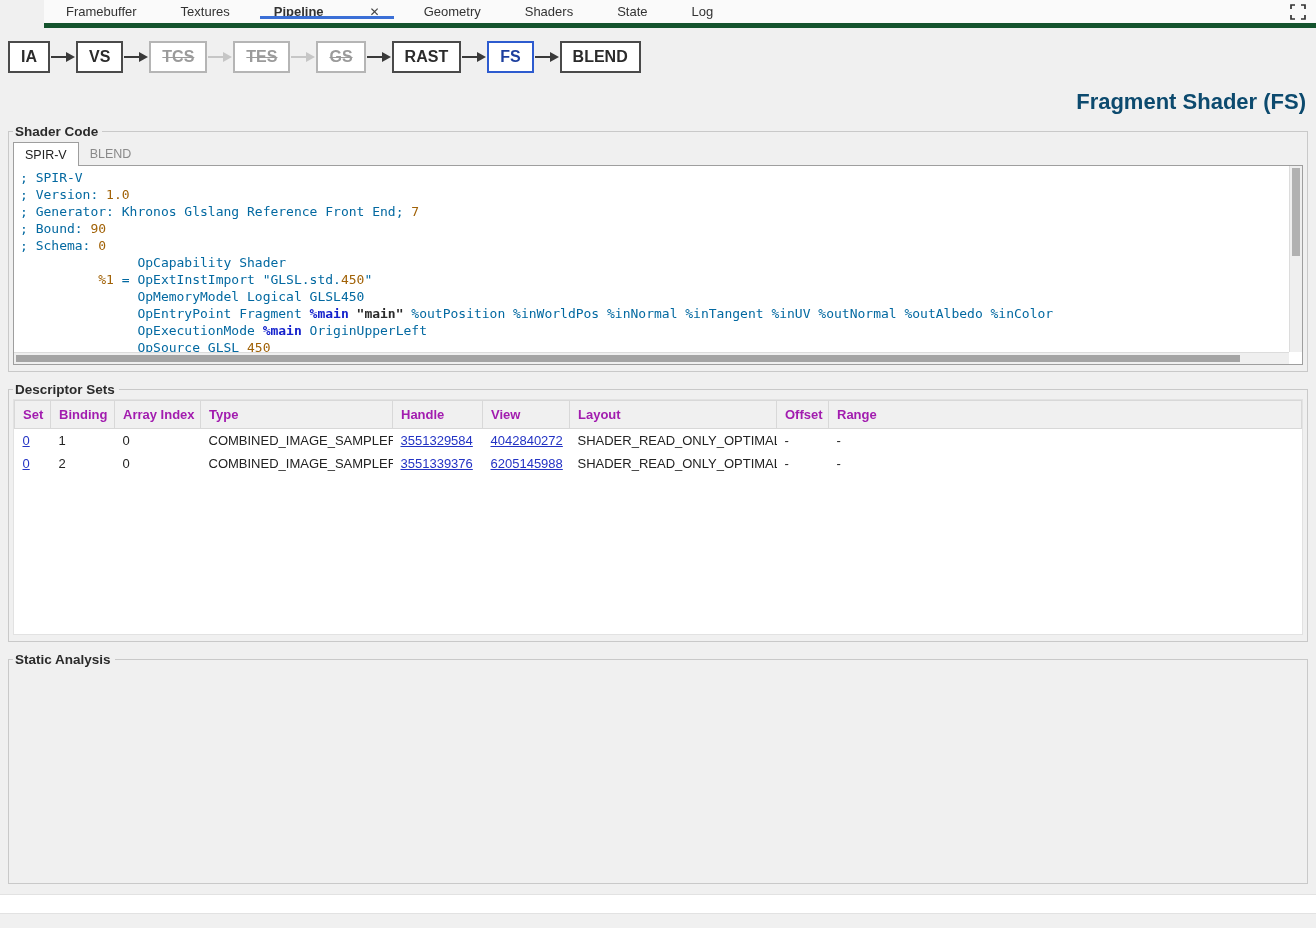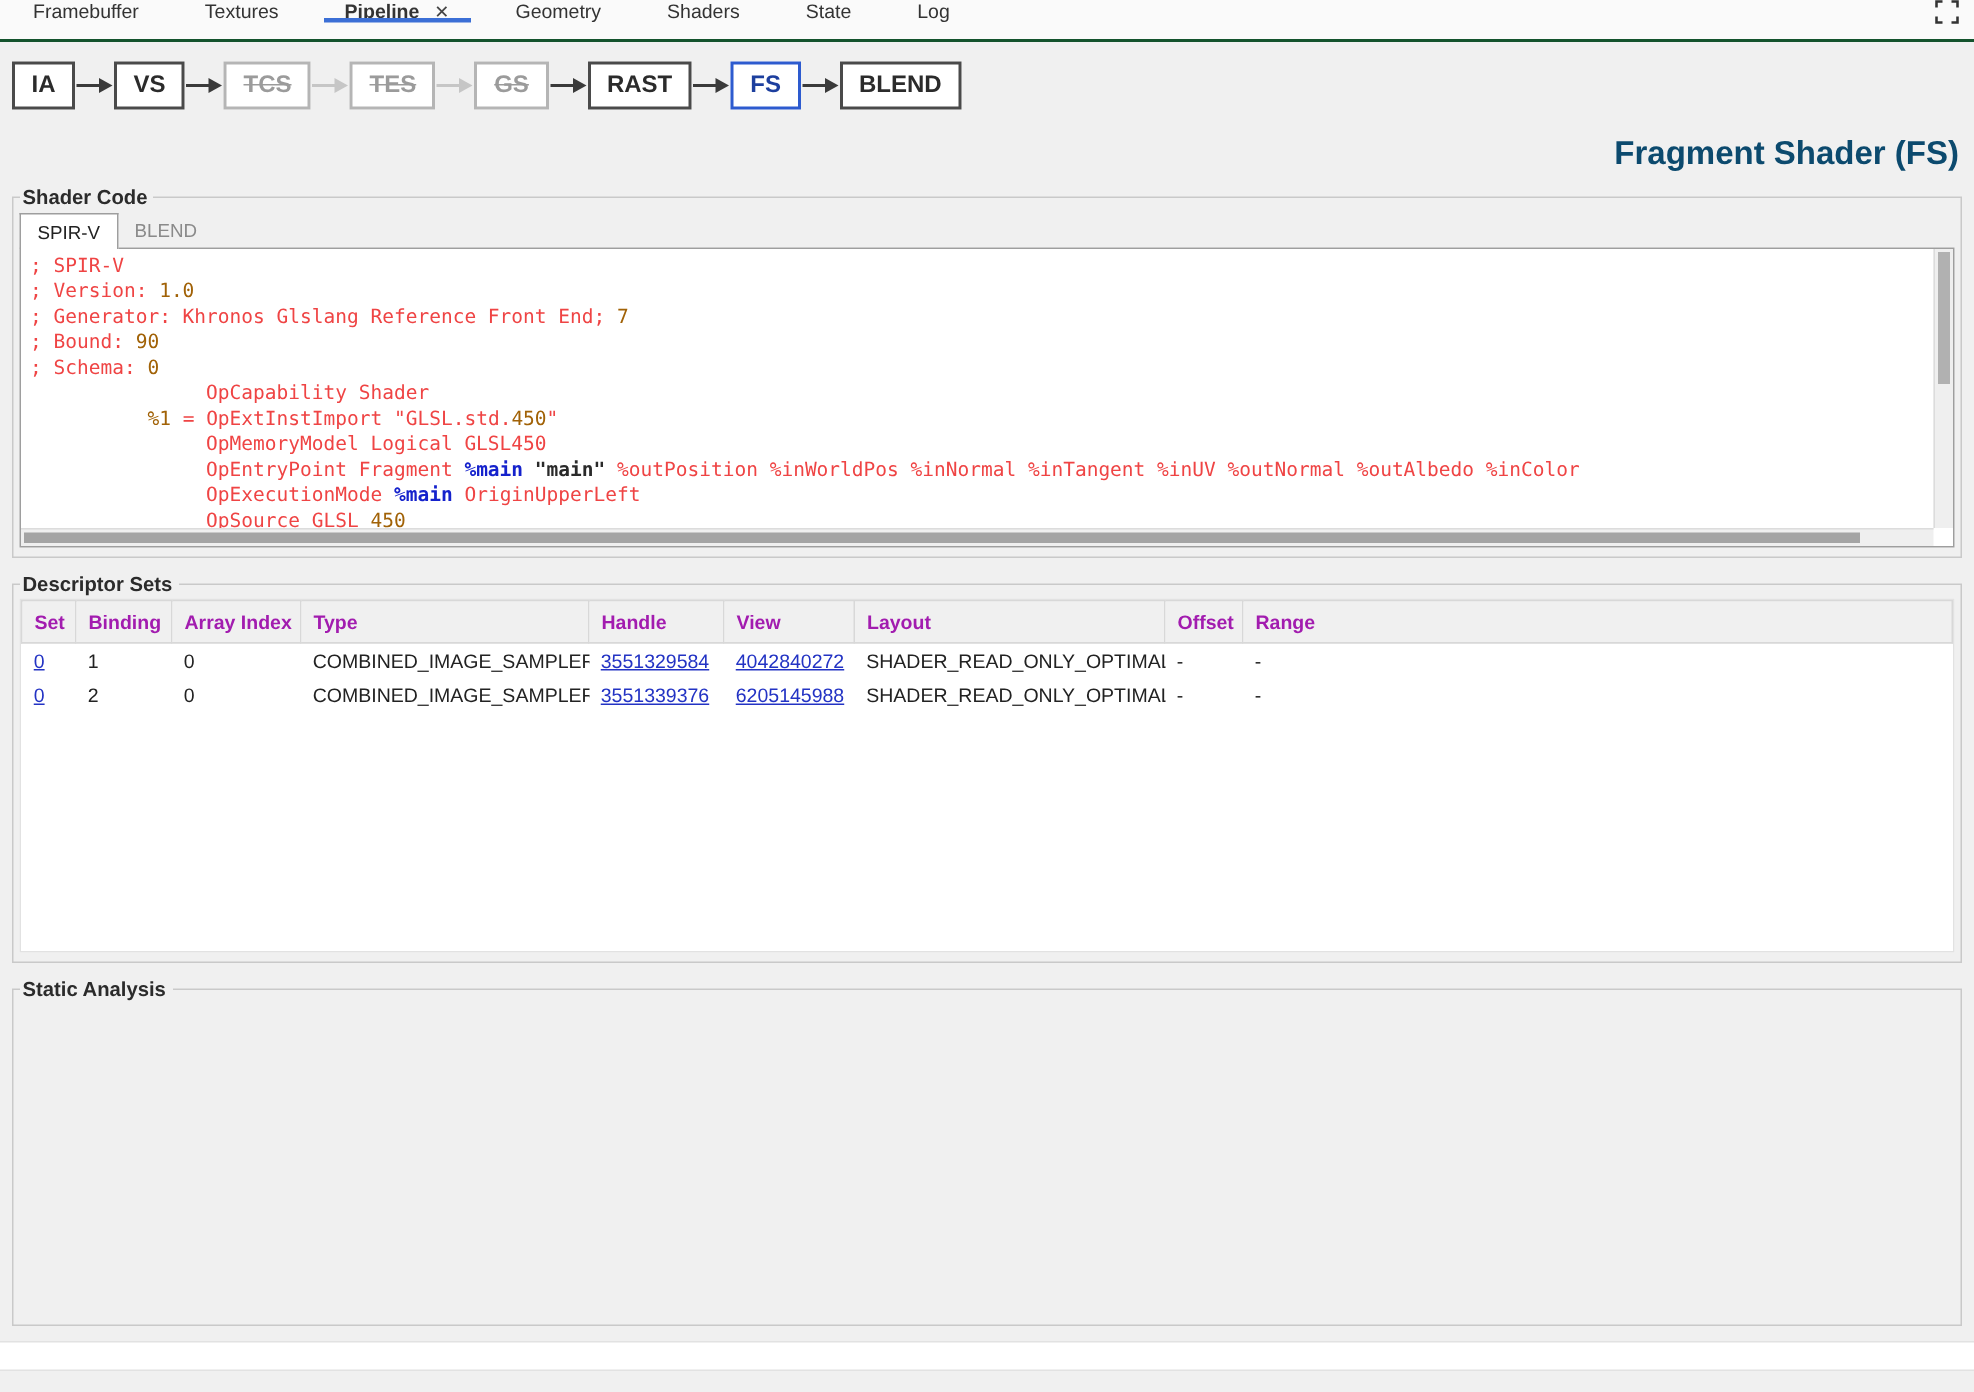--- a/index.html
+++ b/index.html
@@ -7,31 +7,32 @@
   body {
     width: 1316px; height: 928px;
     background: #f0f0f0;
     font-family: "Liberation Sans", "DejaVu Sans", sans-serif;
     color: #222;
     overflow: hidden;
   }
 
   
   .tabbar {
-    display: flex; align-items: flex-start;
+    display: flex; align-items: center;
     height: 28px; background: #fafafa;
-    border-bottom: 2px solid #14532d;
+    border-bottom: 5px solid #14532d;
+    margin-left: 44px;
   }
   .tabs { display: flex; }
   .tab {
     position: relative; display: flex; align-items: center;
     padding: 0 22px; font-size: 13px; color: #333; cursor: default;
     white-space: nowrap;
   }
-  .tab.active { font-weight: bold; }
+  .tab.active { font-weight: bold; gap: 36px; }
   .tab.active::after {
     content: ""; position: absolute; left: 8px; right: 8px; bottom: 0;
     height: 3px; background: #3b6fd6;
   }
   .tab-close { margin-left: 10px; font-size: 12px; color: #444; font-weight: normal; }
   .fs-toggle { margin-left: auto; display: flex; align-items: center; padding: 0 10px; }
 
   
   .pipeline-row { display: flex; align-items: center; padding: 13px 8px 9px 8px; }
   .stage {
@@ -65,21 +66,21 @@
   .code-pane {
     position: relative; z-index: 1;
     border: 1px solid #9e9e9e; background: #fff;
     height: 200px; overflow: hidden;
   }
   .code-content {
     font-family: "DejaVu Sans Mono", "Liberation Mono", monospace;
     font-size: 13px; line-height: 17px; white-space: pre;
     padding: 3px 6px; color: #2a2a2a;
   }
-  .seg-p { color: #ef4444; }
+  .seg-p { color: #0369a1; }
   .seg-n { color: #a16207; }
   .seg-kb { color: #1522cc; font-weight: bold; }
   .seg-b { font-weight: bold; }
   .vscroll {
     position: absolute; top: 0; right: 0; bottom: 12px; width: 13px;
     background: #efefef; border-left: 1px solid #dcdcdc;
   }
   .vscroll .thumb { position: absolute; top: 2px; left: 2px; right: 2px; height: 88px; background: #b1b1b1; }
   .hscroll {
     position: absolute; left: 0; right: 13px; bottom: 0; height: 12px;

